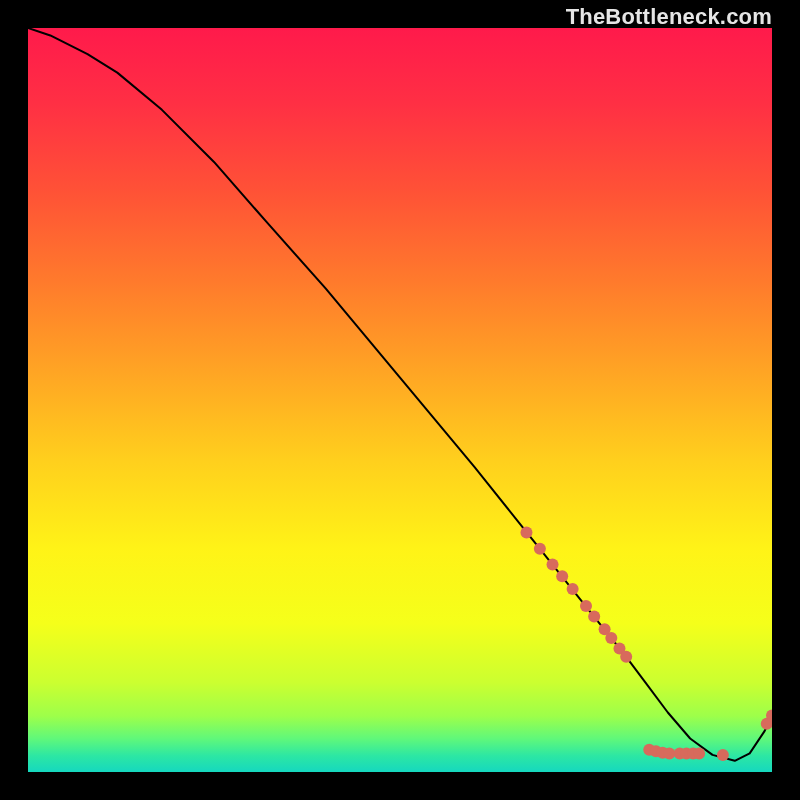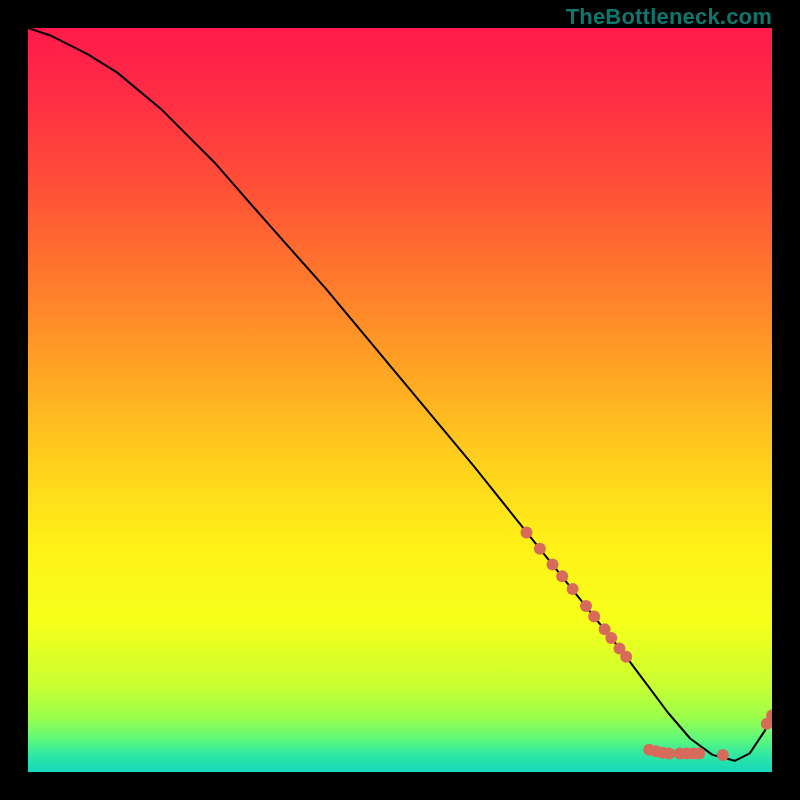--- a/index.html
+++ b/index.html
@@ -23,21 +23,21 @@
     width: 744px;
     height: 744px;
   }
   .watermark {
     position: absolute;
     top: 4px;
     right: 28px;
     font-family: Arial, Helvetica, sans-serif;
     font-size: 22px;
     font-weight: 600;
-    color: #0f766e;
+    color: #e5e5e5;
     letter-spacing: 0.2px;
   }
   svg { display: block; }
 </style>
 </head>
 <body>
 
 <div class="stage">
   <div class="watermark">TheBottleneck.com</div>
   <svg class="plot" viewBox="0 0 744 744" width="744" height="744" preserveAspectRatio="none">

